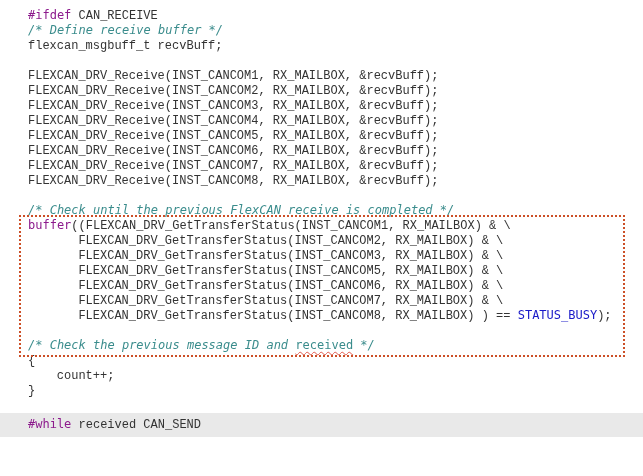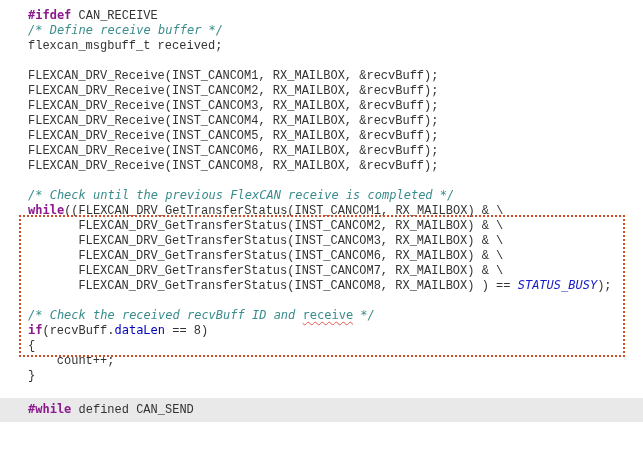--- a/index.html
+++ b/index.html
@@ -28,24 +28,24 @@
     padding-left: 28px;
     white-space: pre;
   }
   .line.band {
     height: auto;
     background: var(--band_bg, #e9e9e9);
     padding-top: 4px;
     padding-bottom: 4px;
   }
   .tok-plain    { color: var(--plain, #333333); font-family: Liberation Mono, monospace; }
-  .tok-keyword  { color: var(--keyword, #8c1a8c); font-weight: bold; }
+  .tok-keyword  { color: var(--keyword, #8c1a8c); font-weight: normal; }
   .tok-comment  { color: var(--comment, #3a8c8c); font-style: italic; }
   .tok-field    { color: var(--field, #0000c0); }
-  .tok-enum     { color: var(--enumerator, #1a1ac8); font-style: italic; }
+  .tok-enum     { color: var(--enumerator, #1a1ac8); }
   .tok-comment_misspelled {
     color: var(--comment, #3a8c8c);
     text-decoration: underline wavy var(--misspell_underline, #e05a4e) 1px;
     text-underline-offset: 2px;
   }
   .dotted-box {
     position: absolute;
     left: 19px;
     top: 215px;
     width: 602px;
@@ -54,40 +54,41 @@
     pointer-events: none;
   }
 </style>
 </head>
 <body>
 
 <div class="page">
   <div class="code" id="code-block">
       <div class="line"><span class="tok-keyword">#ifdef</span><span class="tok-plain"> CAN_RECEIVE</span></div>
       <div class="line"><span class="tok-comment">/* Define receive buffer */</span></div>
-      <div class="line"><span class="tok-plain">flexcan_msgbuff_t received;</span></div>
+      <div class="line"><span class="tok-plain">flexcan_msgbuff_t recvBuff;</span></div>
       <div class="line">&nbsp;</div>
       <div class="line"><span class="tok-plain">FLEXCAN_DRV_Receive(INST_CANCOM1, RX_MAILBOX, &amp;recvBuff);</span></div>
       <div class="line"><span class="tok-plain">FLEXCAN_DRV_Receive(INST_CANCOM2, RX_MAILBOX, &amp;recvBuff);</span></div>
       <div class="line"><span class="tok-plain">FLEXCAN_DRV_Receive(INST_CANCOM3, RX_MAILBOX, &amp;recvBuff);</span></div>
       <div class="line"><span class="tok-plain">FLEXCAN_DRV_Receive(INST_CANCOM4, RX_MAILBOX, &amp;recvBuff);</span></div>
       <div class="line"><span class="tok-plain">FLEXCAN_DRV_Receive(INST_CANCOM5, RX_MAILBOX, &amp;recvBuff);</span></div>
       <div class="line"><span class="tok-plain">FLEXCAN_DRV_Receive(INST_CANCOM6, RX_MAILBOX, &amp;recvBuff);</span></div>
+      <div class="line"><span class="tok-plain">FLEXCAN_DRV_Receive(INST_CANCOM7, RX_MAILBOX, &amp;recvBuff);</span></div>
       <div class="line"><span class="tok-plain">FLEXCAN_DRV_Receive(INST_CANCOM8, RX_MAILBOX, &amp;recvBuff);</span></div>
       <div class="line">&nbsp;</div>
       <div class="line"><span class="tok-comment">/* Check until the previous FlexCAN receive is completed */</span></div>
-      <div class="line"><span class="tok-keyword">while</span><span class="tok-plain">((FLEXCAN_DRV_GetTransferStatus(INST_CANCOM1, RX_MAILBOX) &amp; \</span></div>
+      <div class="line"><span class="tok-keyword">buffer</span><span class="tok-plain">((FLEXCAN_DRV_GetTransferStatus(INST_CANCOM1, RX_MAILBOX) &amp; \</span></div>
       <div class="line"><span class="tok-plain">       FLEXCAN_DRV_GetTransferStatus(INST_CANCOM2, RX_MAILBOX) &amp; \</span></div>
       <div class="line"><span class="tok-plain">       FLEXCAN_DRV_GetTransferStatus(INST_CANCOM3, RX_MAILBOX) &amp; \</span></div>
+      <div class="line"><span class="tok-plain">       FLEXCAN_DRV_GetTransferStatus(INST_CANCOM5, RX_MAILBOX) &amp; \</span></div>
       <div class="line"><span class="tok-plain">       FLEXCAN_DRV_GetTransferStatus(INST_CANCOM6, RX_MAILBOX) &amp; \</span></div>
       <div class="line"><span class="tok-plain">       FLEXCAN_DRV_GetTransferStatus(INST_CANCOM7, RX_MAILBOX) &amp; \</span></div>
       <div class="line"><span class="tok-plain">       FLEXCAN_DRV_GetTransferStatus(INST_CANCOM8, RX_MAILBOX) ) == </span><span class="tok-enum">STATUS_BUSY</span><span class="tok-plain">);</span></div>
       <div class="line">&nbsp;</div>
-      <div class="line"><span class="tok-comment">/* Check the received recvBuff ID and </span><span class="tok-comment_misspelled">receive</span><span class="tok-comment"> */</span></div>
-      <div class="line"><span class="tok-keyword">if</span><span class="tok-plain">(recvBuff.</span><span class="tok-field">dataLen</span><span class="tok-plain"> == 8)</span></div>
+      <div class="line"><span class="tok-comment">/* Check the previous message ID and </span><span class="tok-comment_misspelled">received</span><span class="tok-comment"> */</span></div>
       <div class="line"><span class="tok-plain">{</span></div>
       <div class="line"><span class="tok-plain">    count++;</span></div>
       <div class="line"><span class="tok-plain">}</span></div>
       <div class="line">&nbsp;</div>
-      <div class="line band"><span class="tok-keyword">#while</span><span class="tok-plain"> defined CAN_SEND</span></div>
+      <div class="line band"><span class="tok-keyword">#while</span><span class="tok-plain"> received CAN_SEND</span></div>
     </div>
   <div class="dotted-box"></div>
 </div>
 
 </body></html>

